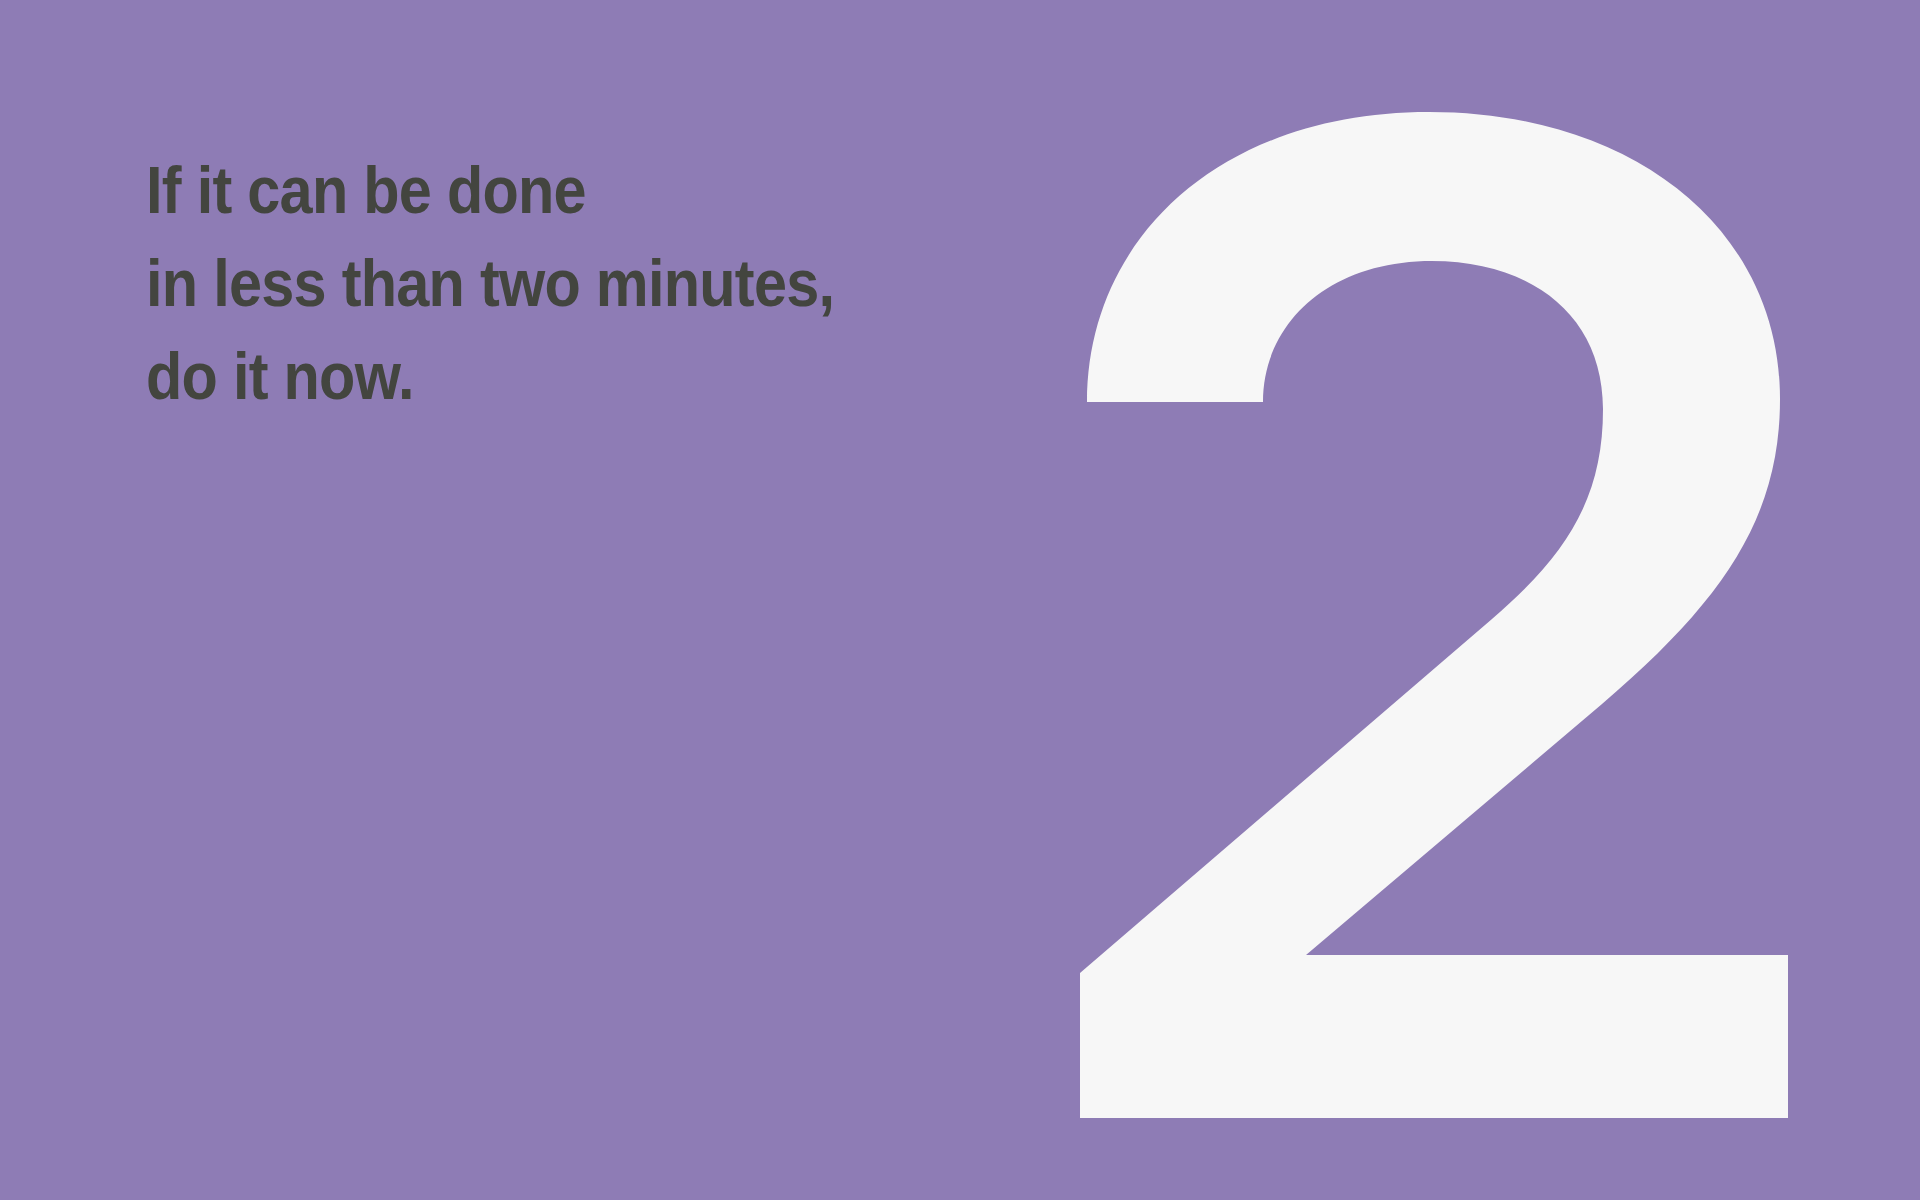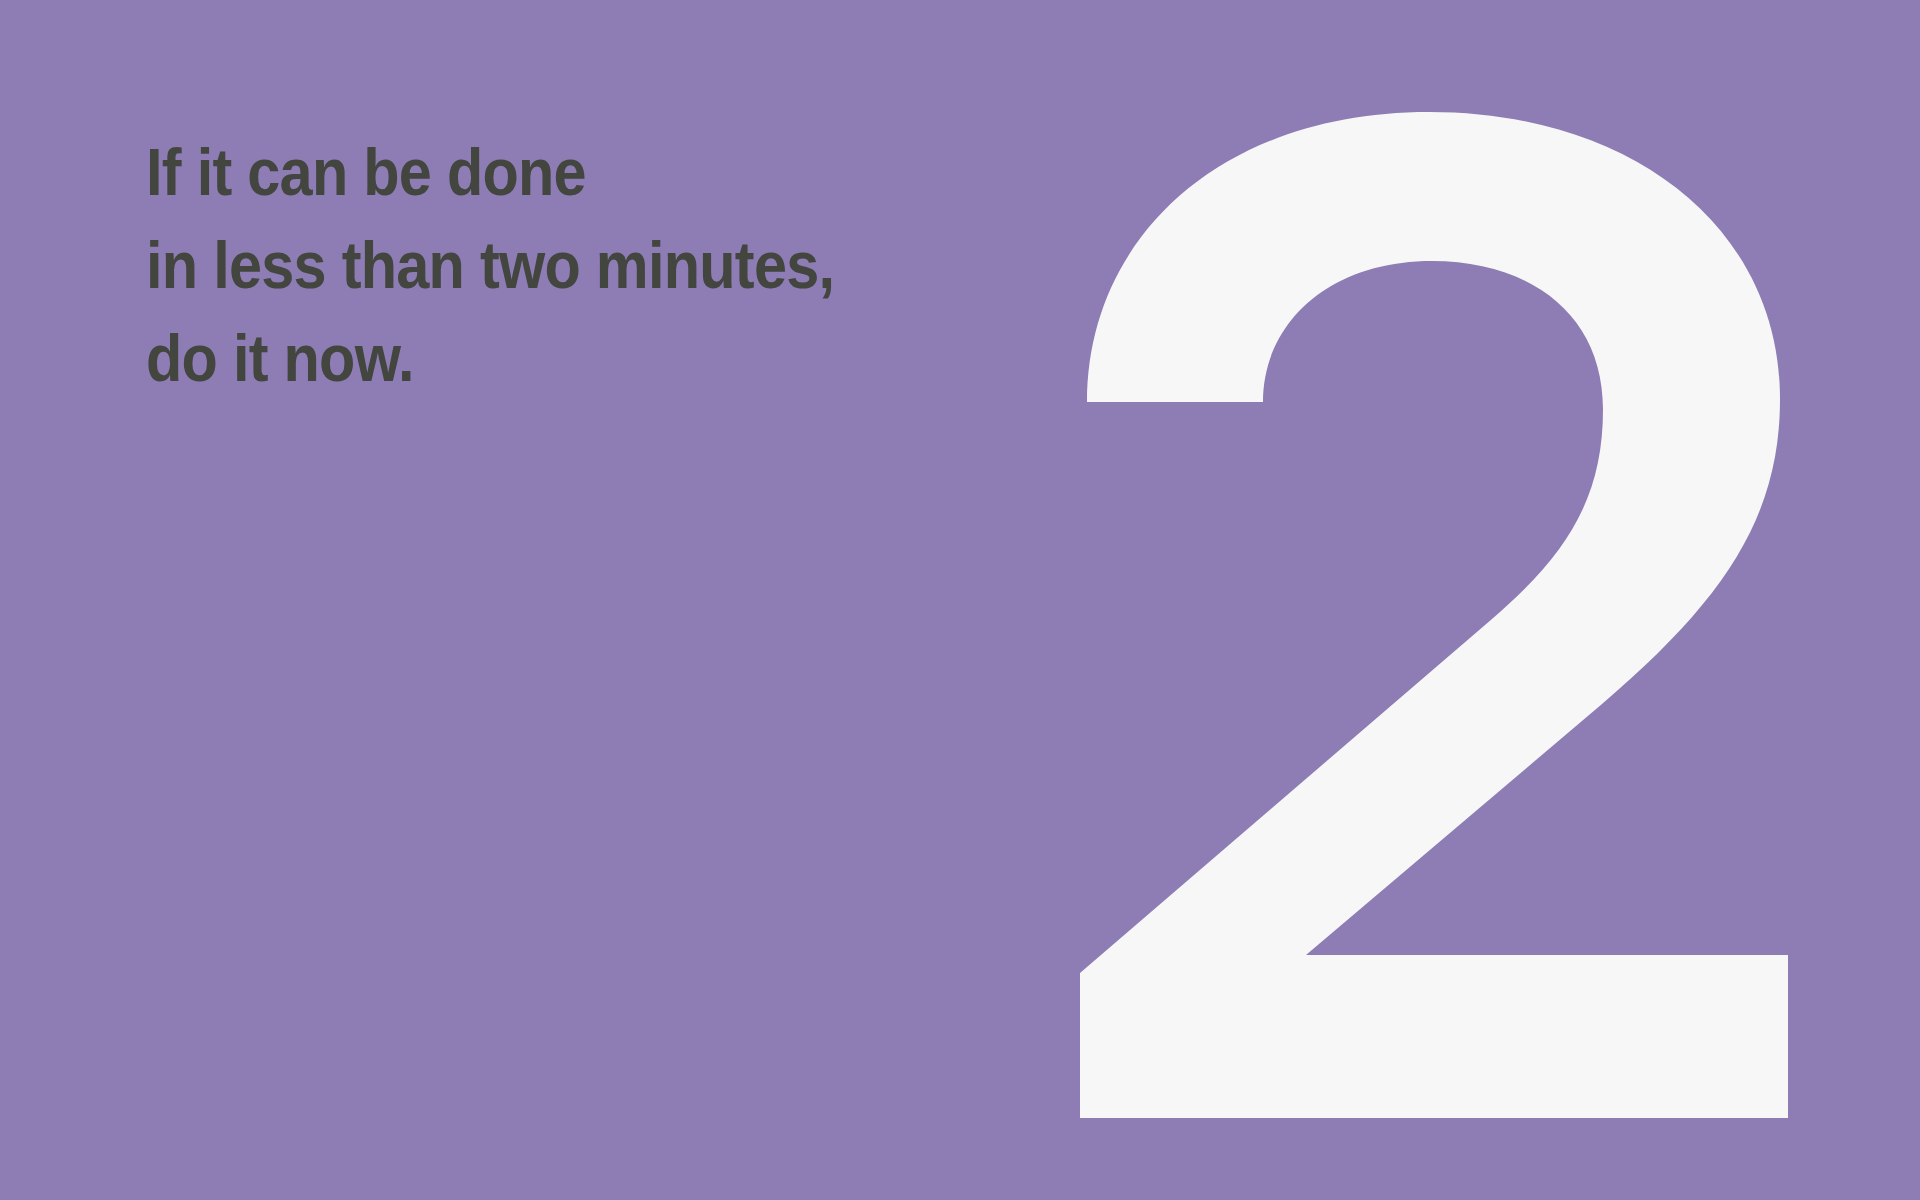--- a/index.html
+++ b/index.html
@@ -19,21 +19,21 @@
     width: 1920px;
     height: 1200px;
     background: #8e7cb5;
     overflow: hidden;
   }
 
   
   #quote {
     position: absolute;
     left: 146px;
-    top: 126px;
+    top: 144px;
     width: 1000px;
     z-index: 3;
   }
 
   .quote-line {
     display: block;
     color: #43453f;
     font-family: "Liberation Sans", "DejaVu Sans", sans-serif;
     font-weight: bold;
     font-size: 66px;

